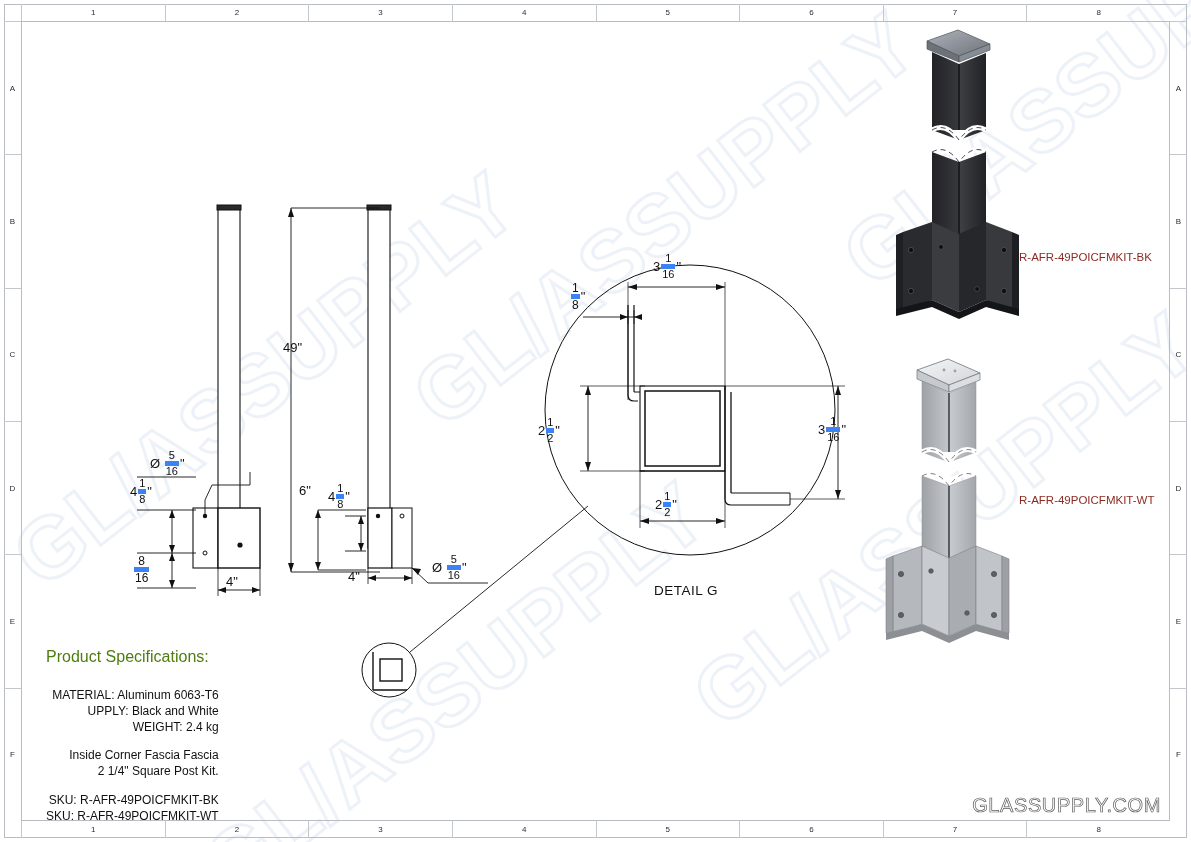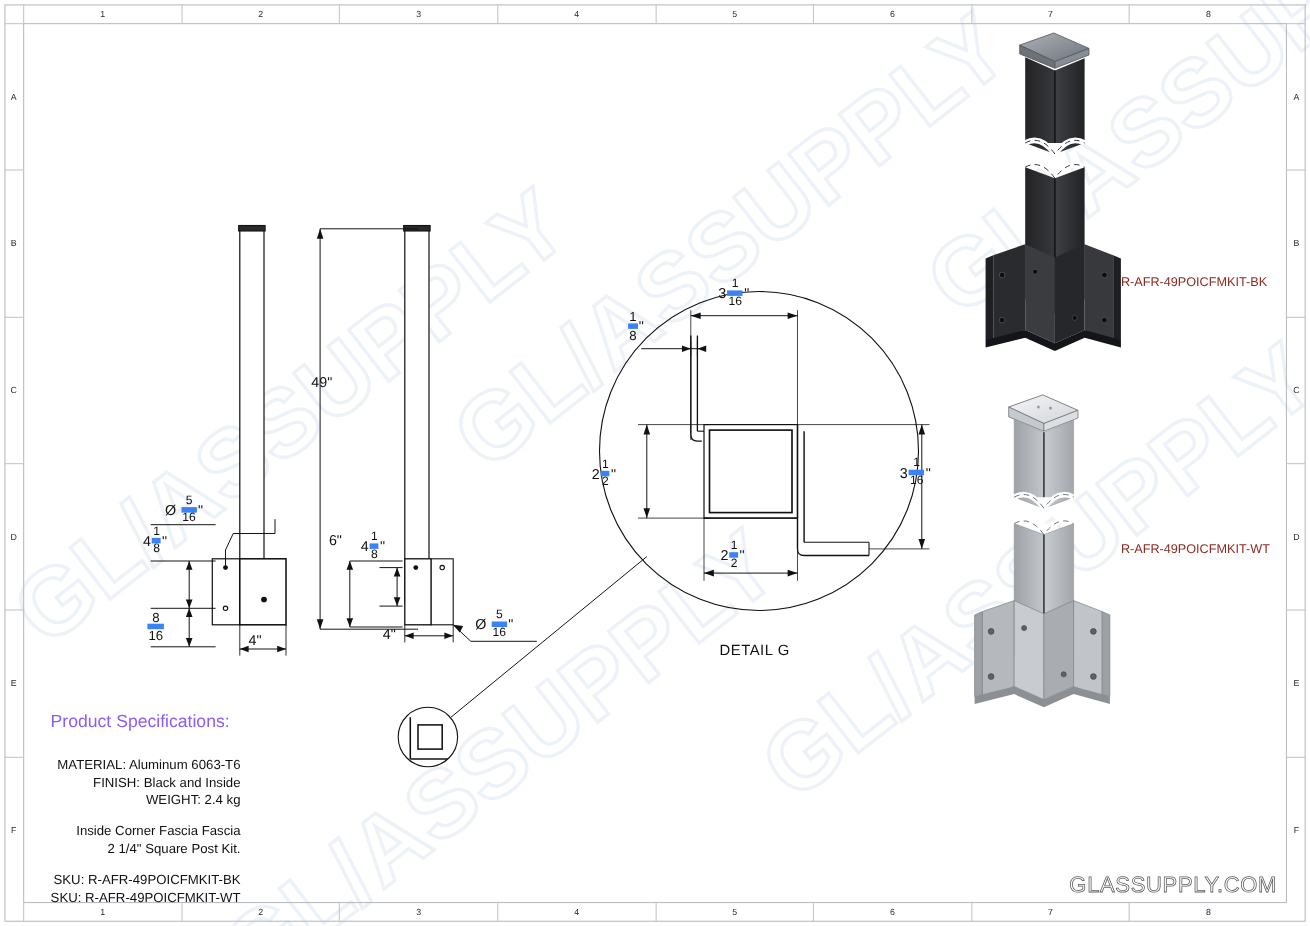--- a/index.html
+++ b/index.html
@@ -86,21 +86,21 @@
     vertical-align: middle;
     font-size: 11px; line-height: 1.02;
     margin: 0 1px;
     position: relative; top: -1px;
   }
   .frac .num { display: block; padding: 0 1px; }
   .frac .den { display: block; border-top: 5px solid #3b82f6; padding: 0 1px; }
 
   
   #specs { position: absolute; left: 46px; top: 648px; }
-  #spec-title { font-size: 16px; color: #8b5cf6; margin-bottom: 22px; }
+  #spec-title { font-size: 16px; color: #4d7c0f; margin-bottom: 22px; }
   .spec-line { font-size: 12px; color: #111; line-height: 1.32; text-align: right; }
   .spec-gap { height: 13px; }
 
   
   .partlabel {
     position: absolute;
     font-size: 11.5px;
     color: #8c2b22;
     font-family: "Liberation Sans", sans-serif;
     white-space: nowrap;
@@ -474,21 +474,21 @@
     <circle cx="994" cy="574" r="2.6" fill="#5e6266" stroke="#44474b" stroke-width="0.7"></circle>
     <circle cx="994" cy="615" r="2.6" fill="#5e6266" stroke="#44474b" stroke-width="0.7"></circle>
     <circle cx="931" cy="571" r="2.3" fill="#5e6266" stroke="#44474b" stroke-width="0.6"></circle>
     <circle cx="967" cy="613" r="2.3" fill="#5e6266" stroke="#44474b" stroke-width="0.6"></circle>
   </svg>
   <div class="partlabel" style="left:1019px; top:494px;">R-AFR-49POICFMKIT-WT</div>
 
   <div id="specs">
     <div id="spec-title">Product Specifications:</div>
     <div class="spec-line">MATERIAL: Aluminum 6063-T6</div>
-    <div class="spec-line">FINISH: Black and Inside</div>
+    <div class="spec-line">UPPLY: Black and White</div>
     <div class="spec-line">WEIGHT: 2.4 kg</div>
     <div class="spec-gap"></div>
     <div class="spec-line">Inside Corner Fascia Fascia</div>
     <div class="spec-line"> 2 1/4" Square Post Kit.</div>
     <div class="spec-gap"></div>
     <div class="spec-line">SKU: R-AFR-49POICFMKIT-BK</div>
     <div class="spec-line">SKU: R-AFR-49POICFMKIT-WT</div>
   </div>
 
   <div id="footer">GLASSUPPLY.COM</div>

